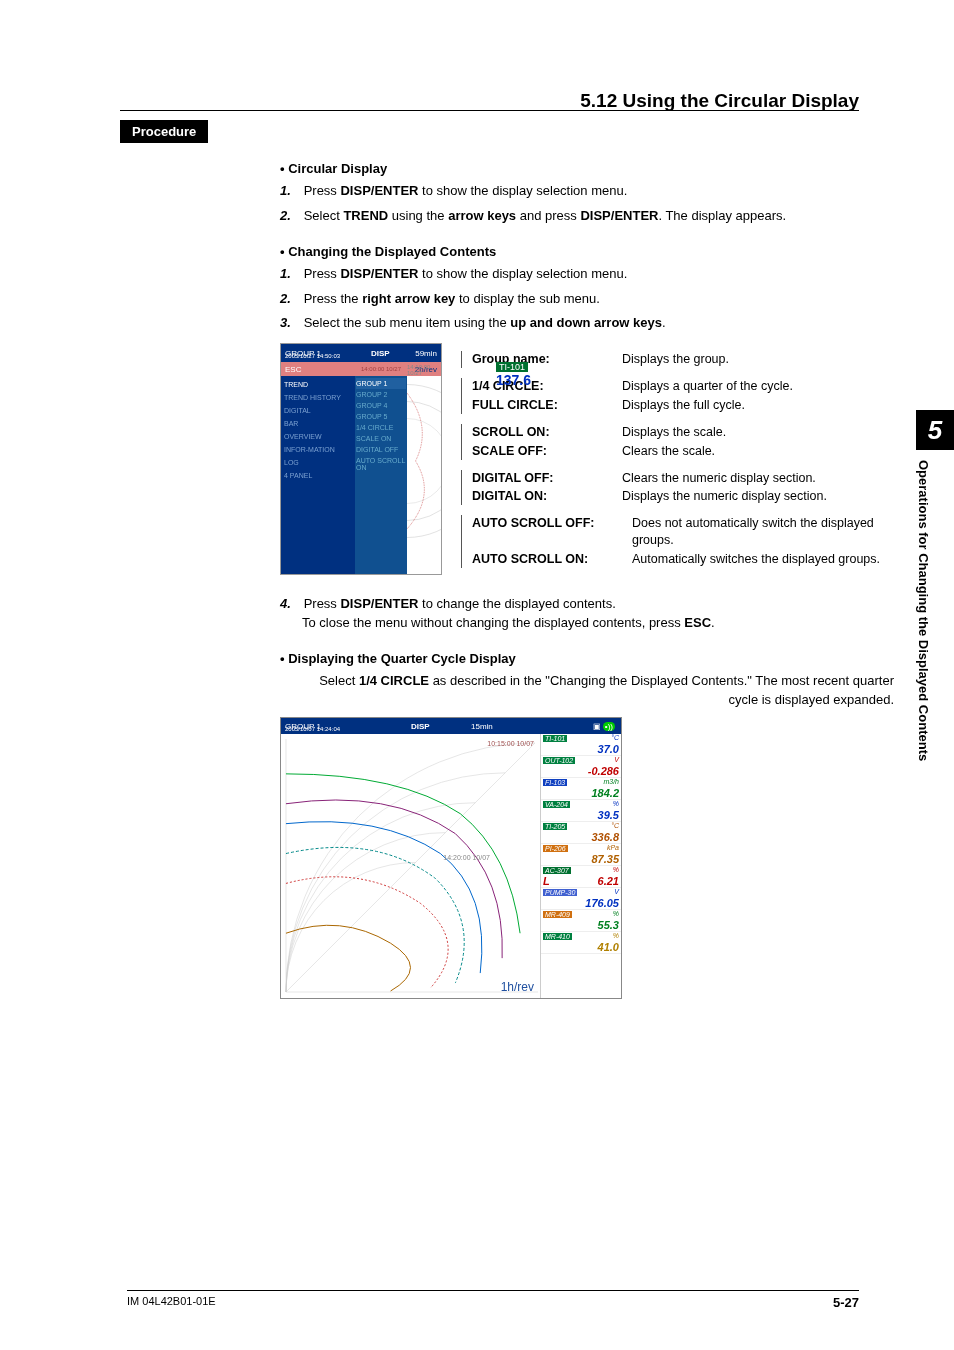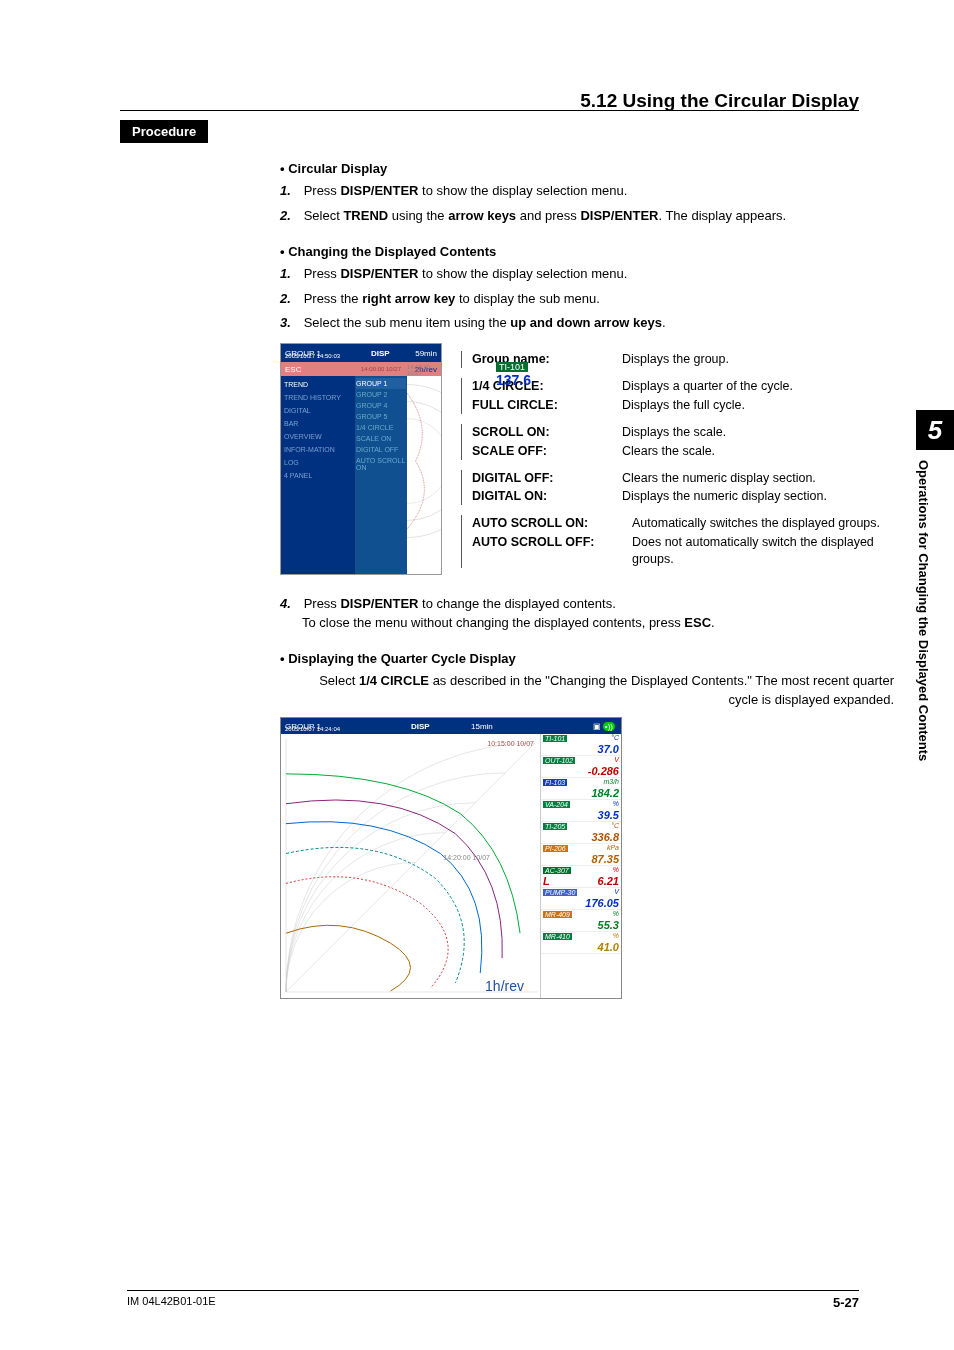--- a/index.html
+++ b/index.html
@@ -318,26 +318,26 @@
               <div class="defs-label">DIGITAL OFF:</div>
               <div>Clears the numeric display section.</div>
             </div>
           <div class="defs-row">
               <div class="defs-label">DIGITAL ON:</div>
               <div>Displays the numeric display section.</div>
             </div>
         </div>
         <div class="defs-group">
           <div class="defs-row">
+              <div class="defs-label" style="width:160px;">AUTO SCROLL OFF:</div>
+              <div>Does not automatically switch the displayed groups.</div>
+            </div>
+          <div class="defs-row">
               <div class="defs-label" style="width:160px;">AUTO SCROLL ON:</div>
               <div>Automatically switches the displayed groups.</div>
-            </div>
-          <div class="defs-row">
-              <div class="defs-label" style="width:160px;">AUTO SCROLL OFF:</div>
-              <div>Does not automatically switch the displayed groups.</div>
             </div>
         </div>
       </div>
     </div>
 
     <ol class="steps" style="margin-top:17px;">
       <li>
         <span class="stepnum">4.</span>
         <span>Press </span><span class="b">DISP/ENTER</span><span> to change the displayed contents.</span><br>
         <span>To close the menu without changing the displayed contents, press </span><span class="b">ESC</span><span>.</span>
@@ -375,21 +375,21 @@
             </g>
             <path d="M5,40 Q120,40 180,80 Q230,120 240,200" fill="none" stroke="#0a3" stroke-width="1"></path>
             <path d="M5,90 Q100,80 160,120 Q210,160 200,240" fill="none" stroke="#06c" stroke-width="1"></path>
             <path d="M5,150 Q80,130 140,170 Q190,210 150,255" fill="none" stroke="#c33" stroke-width="1" stroke-dasharray="2 2"></path>
             <path d="M5,200 Q60,180 110,210 Q150,235 110,258" fill="none" stroke="#a60" stroke-width="1"></path>
             <path d="M5,70 Q110,55 175,100 Q225,145 222,225" fill="none" stroke="#827" stroke-width="1"></path>
             <path d="M5,120 Q95,100 155,145 Q200,190 175,250" fill="none" stroke="#088" stroke-width="1" stroke-dasharray="3 2"></path>
           </svg>
           <div style="position:absolute;top:6px;right:6px;font-size:7px;color:#a05050;">10:15:00 10/07</div>
           <div style="position:absolute;top:120px;right:50px;font-size:7px;color:#888;">14:20:00 10/07</div>
-          <div style="position:absolute;bottom:4px;right:16px;font-size:14px;color:#2050a0;">1h/rev</div>
+          <div style="position:absolute;bottom:4px;right:6px;font-size:12px;color:#2050a0;">1h/rev</div>
         </div>
         <div class="ss2-vals" id="ss2vals">
             <div class="val-row">
               <div><span class="val-tag" style="background:#008040;">TI-101</span><span style="float:right;font-size:7px;color:#0030c0;">°C</span></div>
               <div class="val-num" style="color:#0030c0;">37.0</div>
             </div>
             <div class="val-row">
               <div><span class="val-tag" style="background:#008040;">OUT-102</span><span style="float:right;font-size:7px;color:#c00000;">V</span></div>
               <div class="val-num" style="color:#c00000;">-0.286</div>
             </div>

